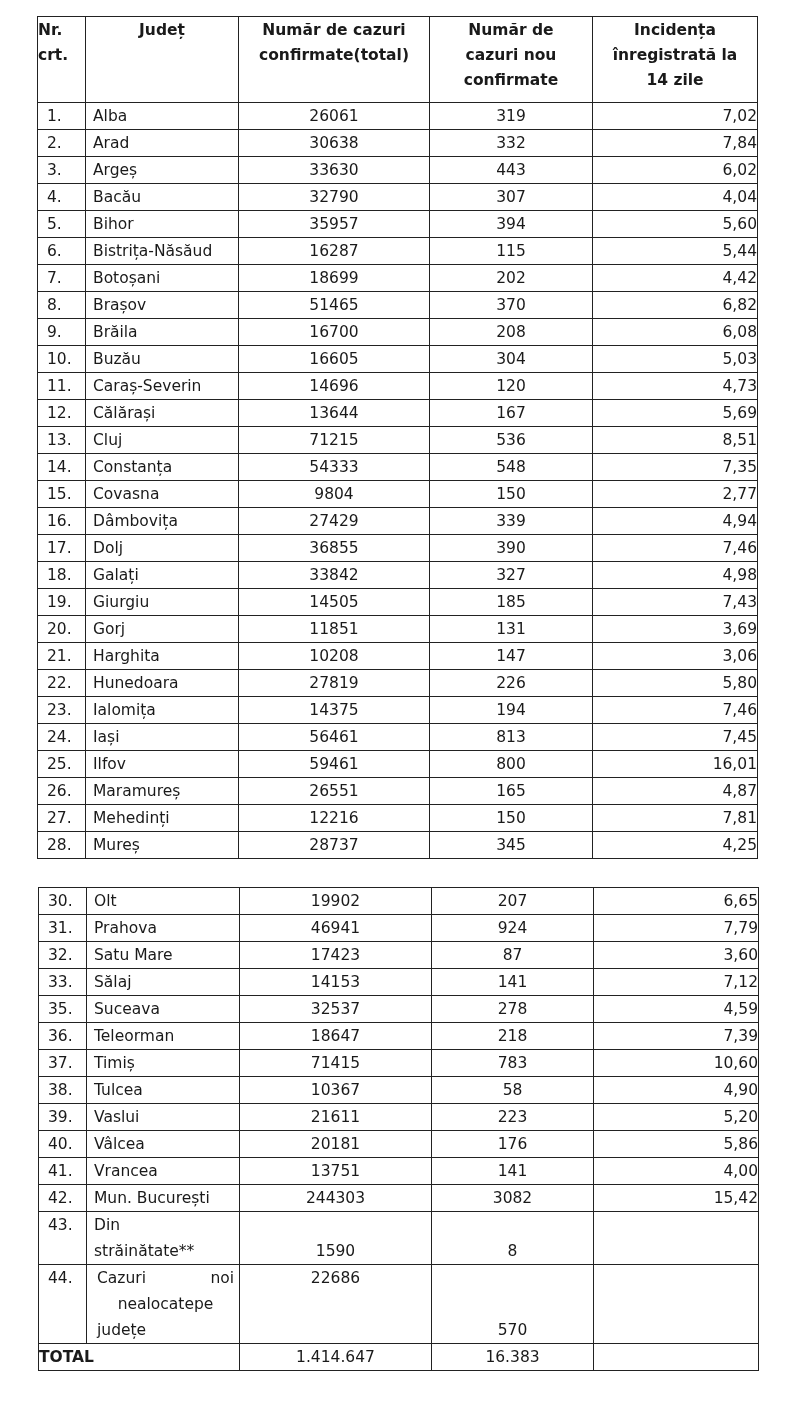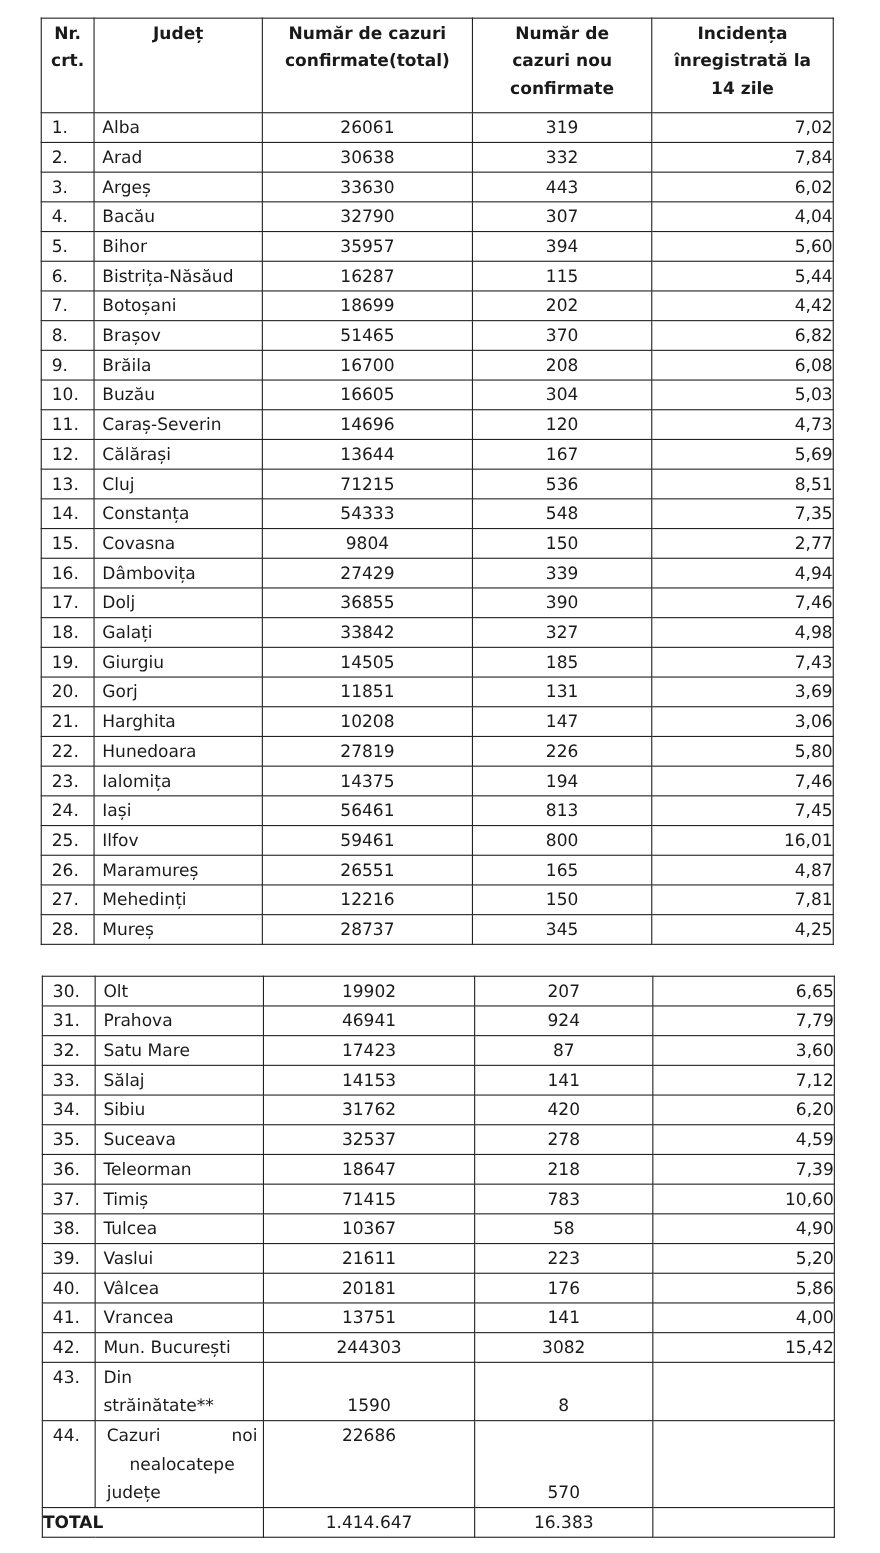--- a/index.html
+++ b/index.html
@@ -9,21 +9,21 @@
   td, th { border: 1.6px solid #222; padding: 0; font-size: 15.5px; line-height: 26px;
            vertical-align: top; overflow: hidden; white-space: nowrap; }
   #t1 { left: 37px; top: 16px; width: 720px; }
   #t2 { left: 38px; top: 887px; width: 720px; }
   th { font-weight: bold; text-align: center; line-height: 25px; padding-top: 1px; height: 84px; } 
   td.nr { padding-left: 9px; }
   td.jud { padding-left: 7px; }
   td.num { text-align: center; }
   tr.r td { height: 26px; }
   td.inc { text-align: right; }
-  th.nrh { text-align: center; }
+  th.nrh { text-align: left; }
   .wrap { white-space: normal; }
   td.bottom { vertical-align: bottom; }
   td.totlabel { font-weight: bold; }
 </style>
 </head>
 <body>
 
 <table id="t1">
   <colgroup>
     <col style="width:48px">
@@ -286,27 +286,20 @@
         <td class="num">17423</td>
         <td class="num">87</td>
         <td class="inc">3,60</td>
       </tr>
       <tr class="r">
         <td class="nr">33.</td>
         <td class="jud">Sălaj</td>
         <td class="num">14153</td>
         <td class="num">141</td>
         <td class="inc">7,12</td>
-      </tr>
-      <tr class="r">
-        <td class="nr">34.</td>
-        <td class="jud">Sibiu</td>
-        <td class="num">31762</td>
-        <td class="num">420</td>
-        <td class="inc">6,20</td>
       </tr>
       <tr class="r">
         <td class="nr">35.</td>
         <td class="jud">Suceava</td>
         <td class="num">32537</td>
         <td class="num">278</td>
         <td class="inc">4,59</td>
       </tr>
       <tr class="r">
         <td class="nr">36.</td>

